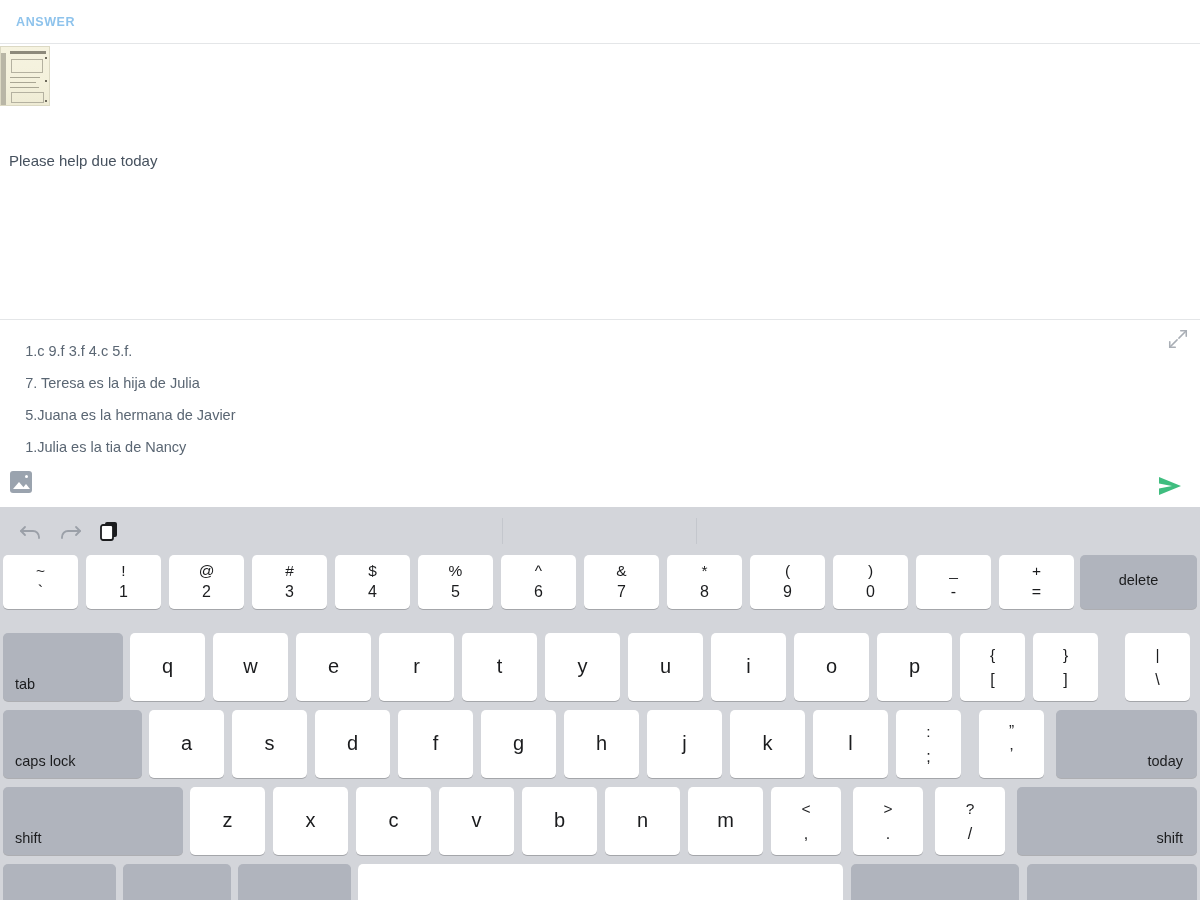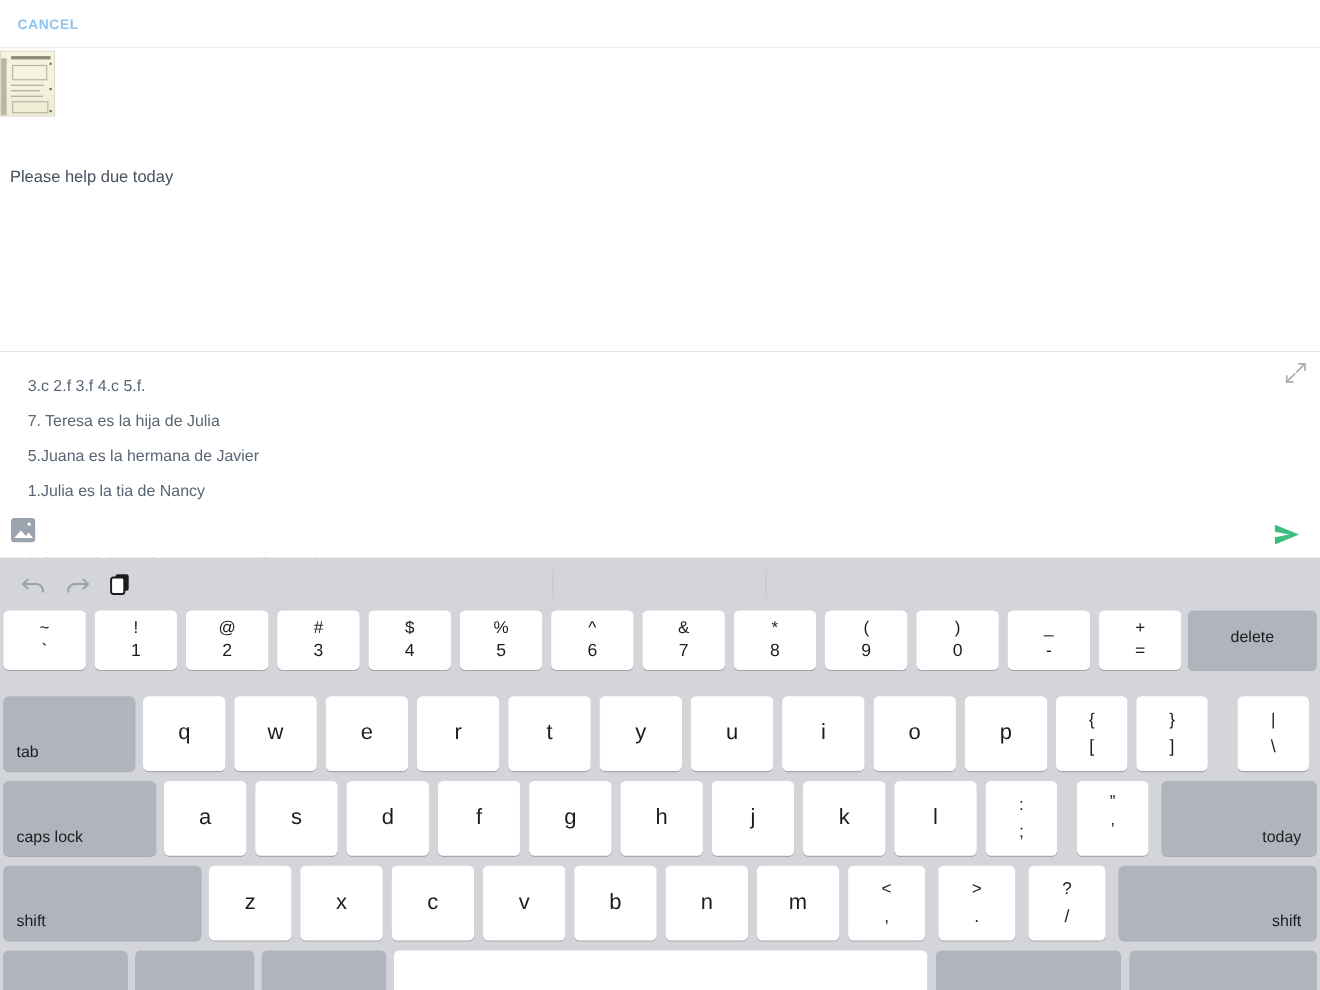--- a/index.html
+++ b/index.html
@@ -170,42 +170,42 @@
     text-align: left;
     left: 12px; right: auto;
   }
   .key.mod .lbl.right { left: auto; right: 14px; text-align: right; }
   .key.mod .lbl.center { left: 0; right: 0; text-align: center; }
 </style>
 </head>
 <body>
 
 <div class="header">
-  <button class="cancel-btn">CANCEL</button>
+  <button class="cancel-btn">ANSWER</button>
 </div>
 
 <div class="question-area">
   <div class="q-thumb">
     <div class="spine"></div>
     <div class="box" style="left:9px; top:4px; width:36px; height:3px; border:none; background:#8d8a7b;"></div>
     <div class="box" style="left:10px; top:12px; width:32px; height:14px;"></div>
     <div class="ln" style="top:30px; width:30px;"></div>
     <div class="ln" style="top:35px; width:26px;"></div>
     <div class="ln" style="top:40px; width:29px;"></div>
     <div class="box" style="left:10px; top:45px; width:33px; height:11px;"></div>
     <div class="dot" style="left:44px; top:10px;"></div>
     <div class="dot" style="left:44px; top:33px;"></div>
     <div class="dot" style="left:44px; top:53px;"></div>
   </div>
   <div class="q-text">Please help due today</div>
 </div>
 
 <div class="answer-wrap">
   <div class="answer-text">
-    <span>3.c 2.f 3.f 4.c 5.f.</span><br>
+    <span>1.c 9.f 3.f 4.c 5.f.</span><br>
     <span>7. Teresa es la hija de Julia</span><br>
     <span>5.Juana es la hermana de Javier</span><br>
     <span>1.Julia es la tia de Nancy</span><br>
     <span>4. Julia y Samuel es los Padres de Teresa</span><br>
     <span>5.Juan y Julio es los abuelos de Roberto</span><span class="caret"></span>
   </div>
 </div>
 
 <svg class="expand-icon" viewBox="0 0 24 24">
   <g stroke="#a9aeb5" stroke-width="1.7" fill="none" stroke-linecap="round">

